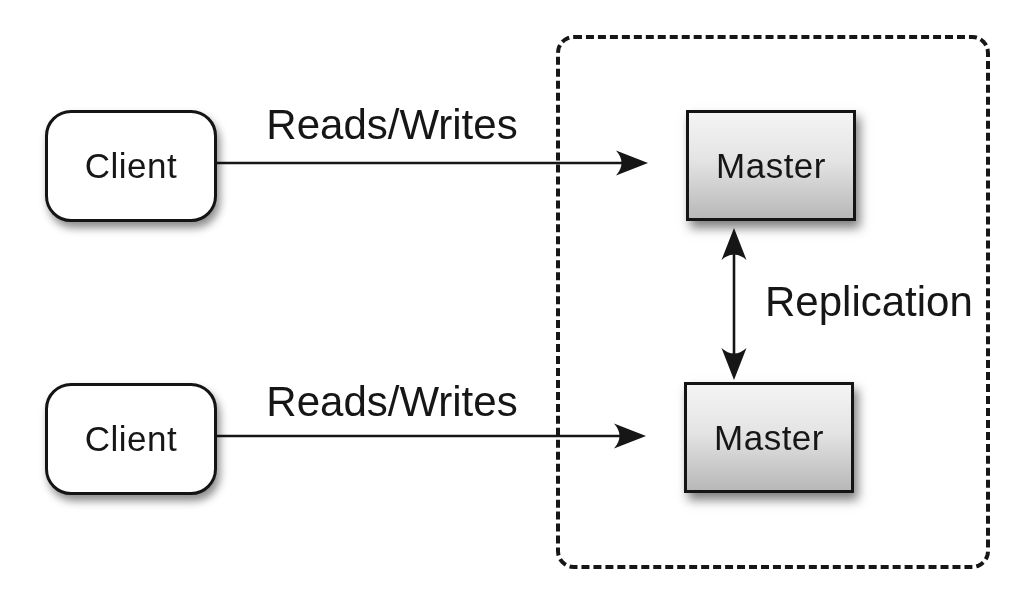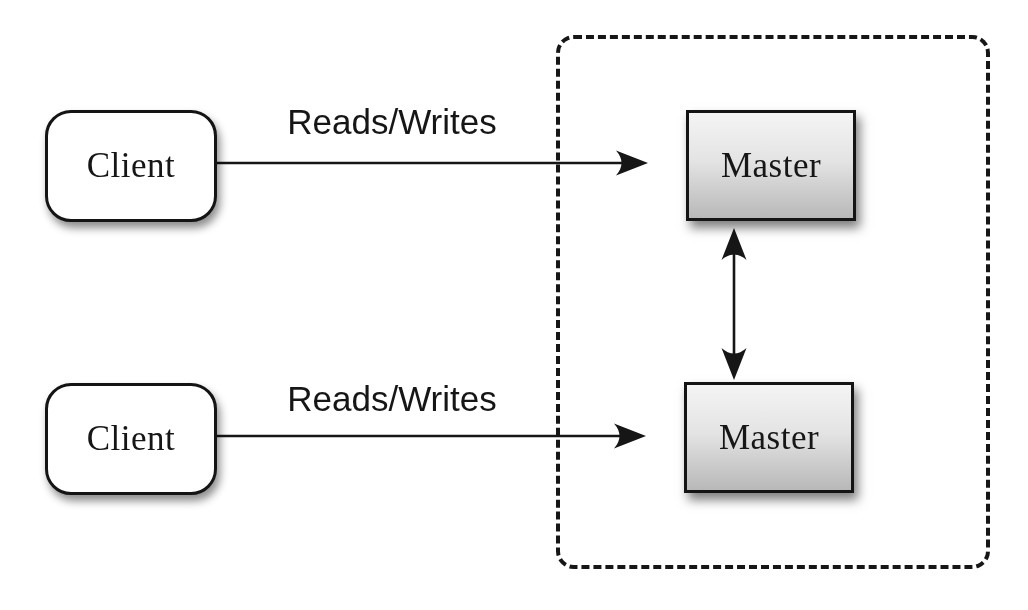--- a/index.html
+++ b/index.html
@@ -26,21 +26,20 @@
     border-radius: 18px;
     background: transparent;
   }
   .node {
     position: absolute;
     display: flex;
     align-items: center;
     justify-content: center;
     font-size: 35px;
     letter-spacing: 0.5px;
-    font-family: Liberation Serif, serif;
   }
   .client {
     width: 166px;
     height: 106px;
     background: #ffffff;
     border: 3.5px solid #141414;
     border-radius: 26px;
     box-shadow: 3px 6px 9px rgba(0,0,0,0.45);
   }
   .client-top { left: 45px; top: 110px; }
@@ -50,21 +49,21 @@
     height: 105px;
     background: linear-gradient(180deg, #f4f4f4 0%, #e4e4e4 45%, #b8b8b8 100%);
     border: 3.5px solid #141414;
     box-shadow: 4px 7px 10px rgba(0,0,0,0.5);
     margin-left: 36px;
   }
   .master-top { left: 650px; top: 110px; }
   .master-bottom { left: 648px; top: 382px; }
   .edge-label {
     position: absolute;
-    font-size: 35px;
+    font-size: 42px;
     white-space: nowrap;
     line-height: 1;
   }
   .label-rw-top { left: 392px; top: 104px; transform: translateX(-50%); }
   .label-rw-bottom { left: 392px; top: 381px; transform: translateX(-50%); }
   .label-replication { left: 765px; top: 281px; }
   .edges-layer {
     position: absolute;
     left: 0;
     top: 0;
@@ -112,14 +111,15 @@
   </div>
 
   <div class="node master master-bottom">
     <span>Master</span>
   </div>
 
   <div class="edge-label label-rw-top">Reads/Writes</div>
 
   <div class="edge-label label-rw-bottom">Reads/Writes</div>
 
+  <div class="edge-label label-replication">Replication</div>
 
 </div>
 
 </body></html>

